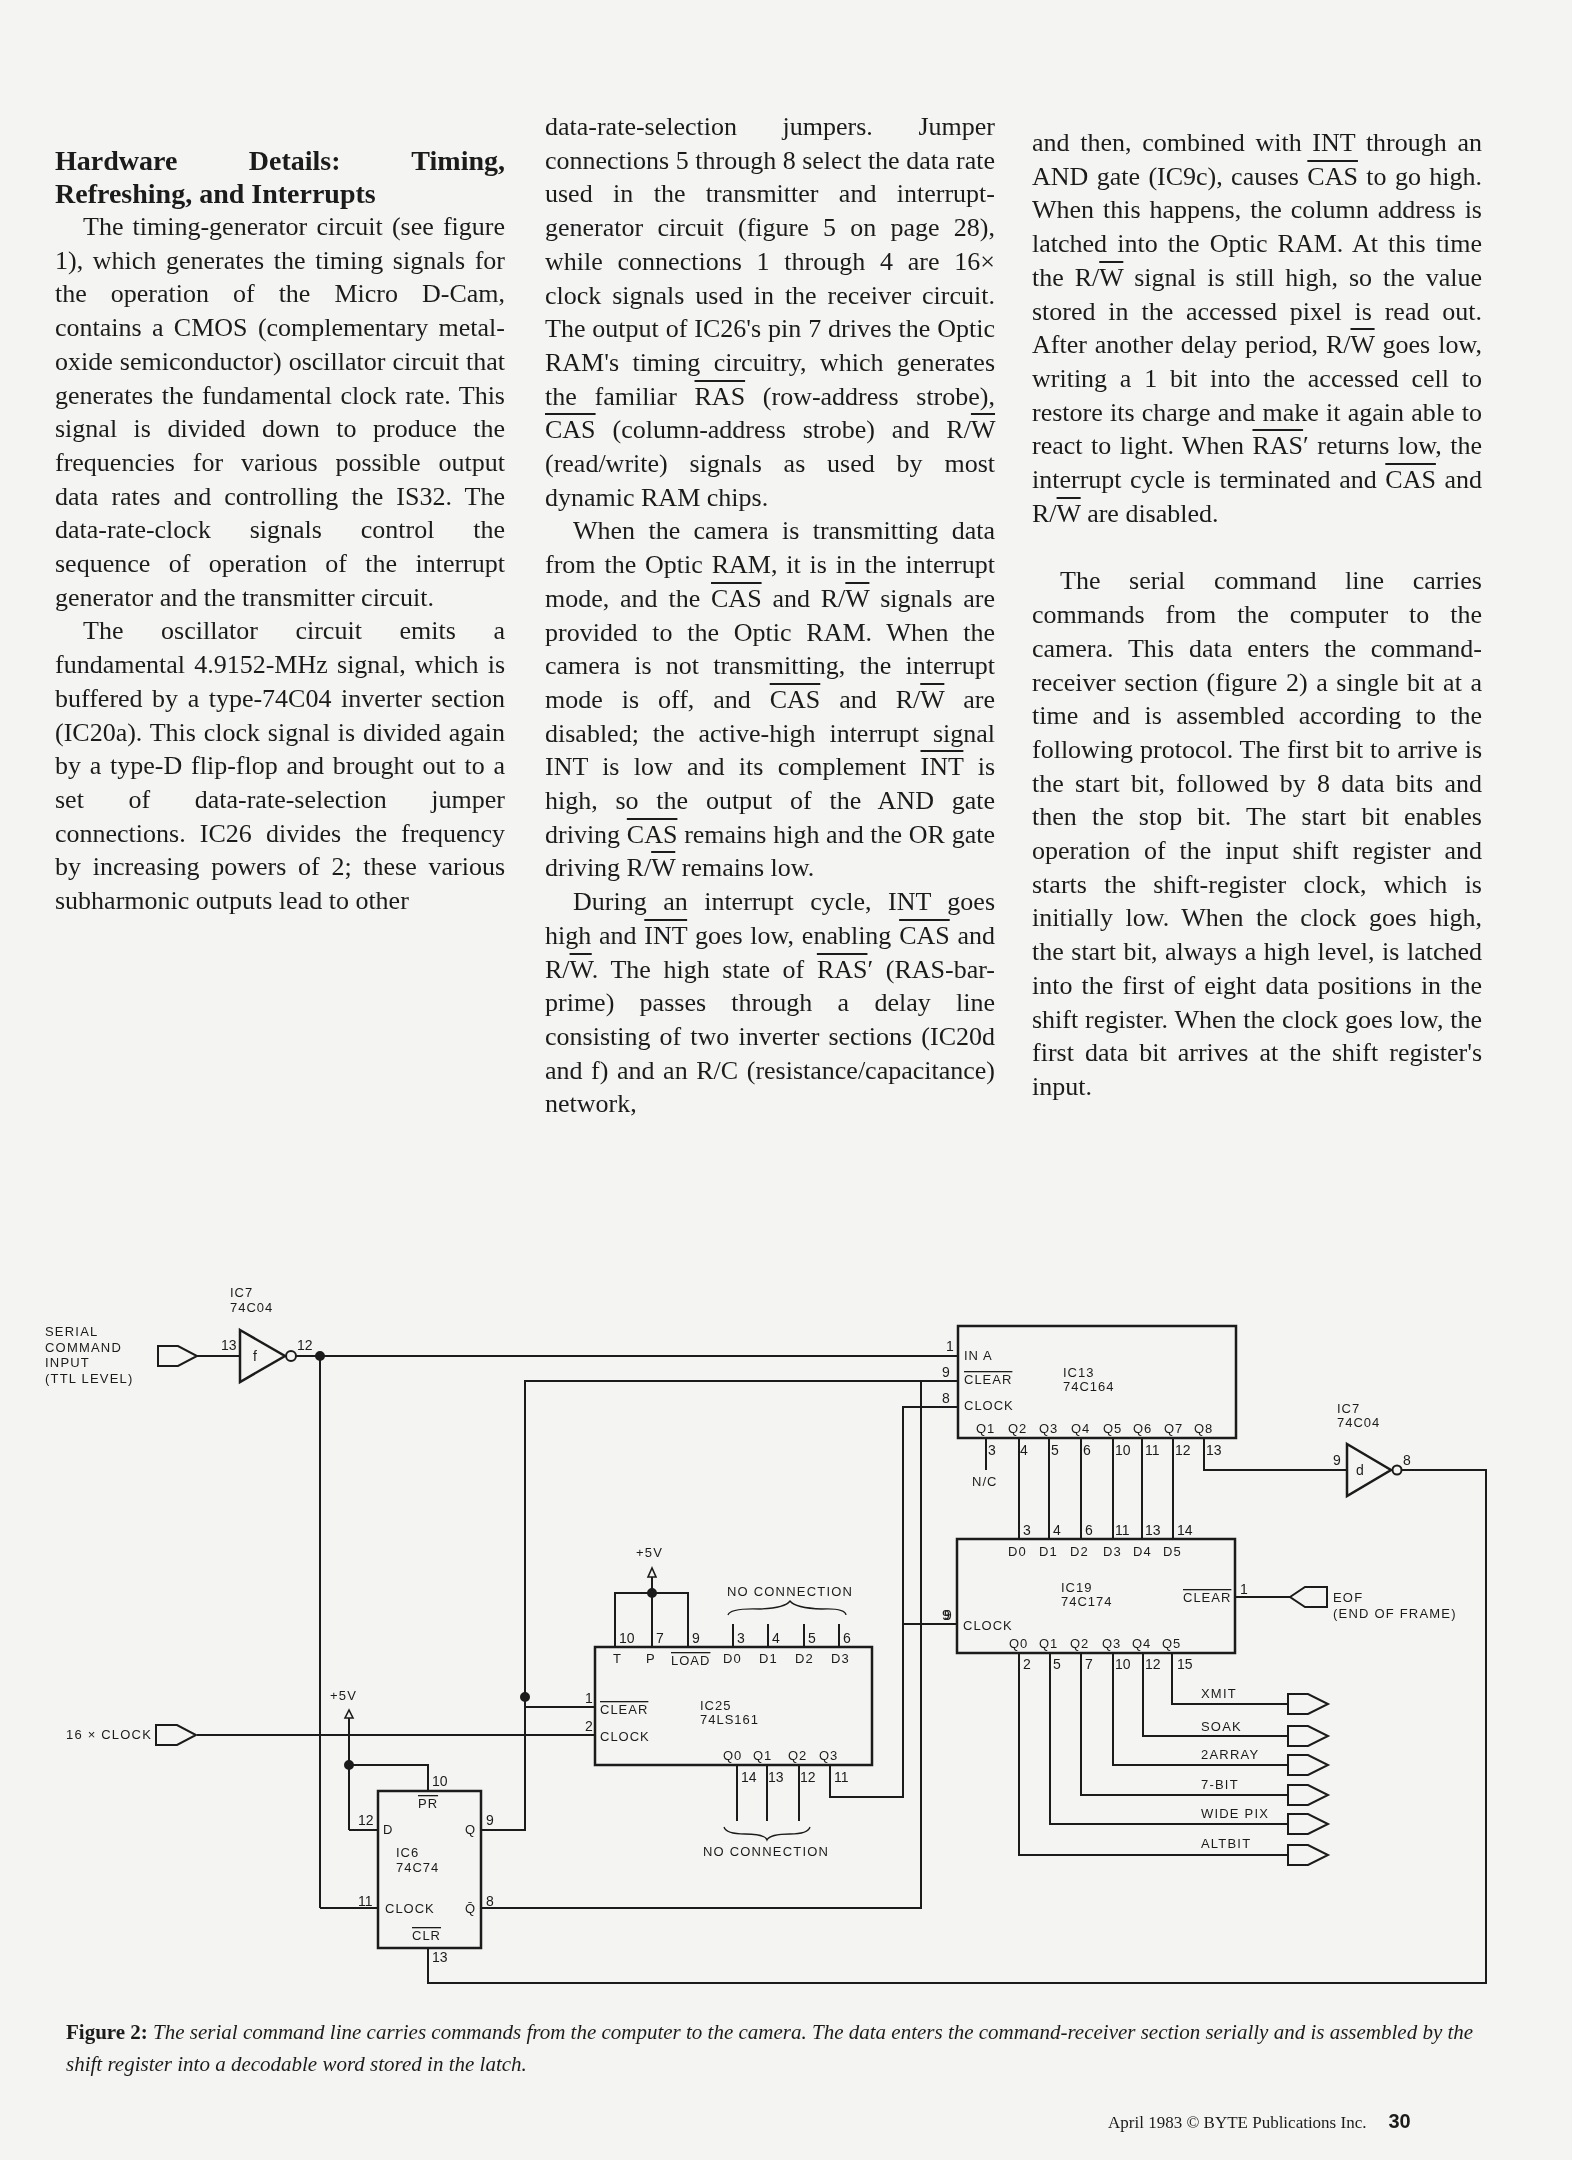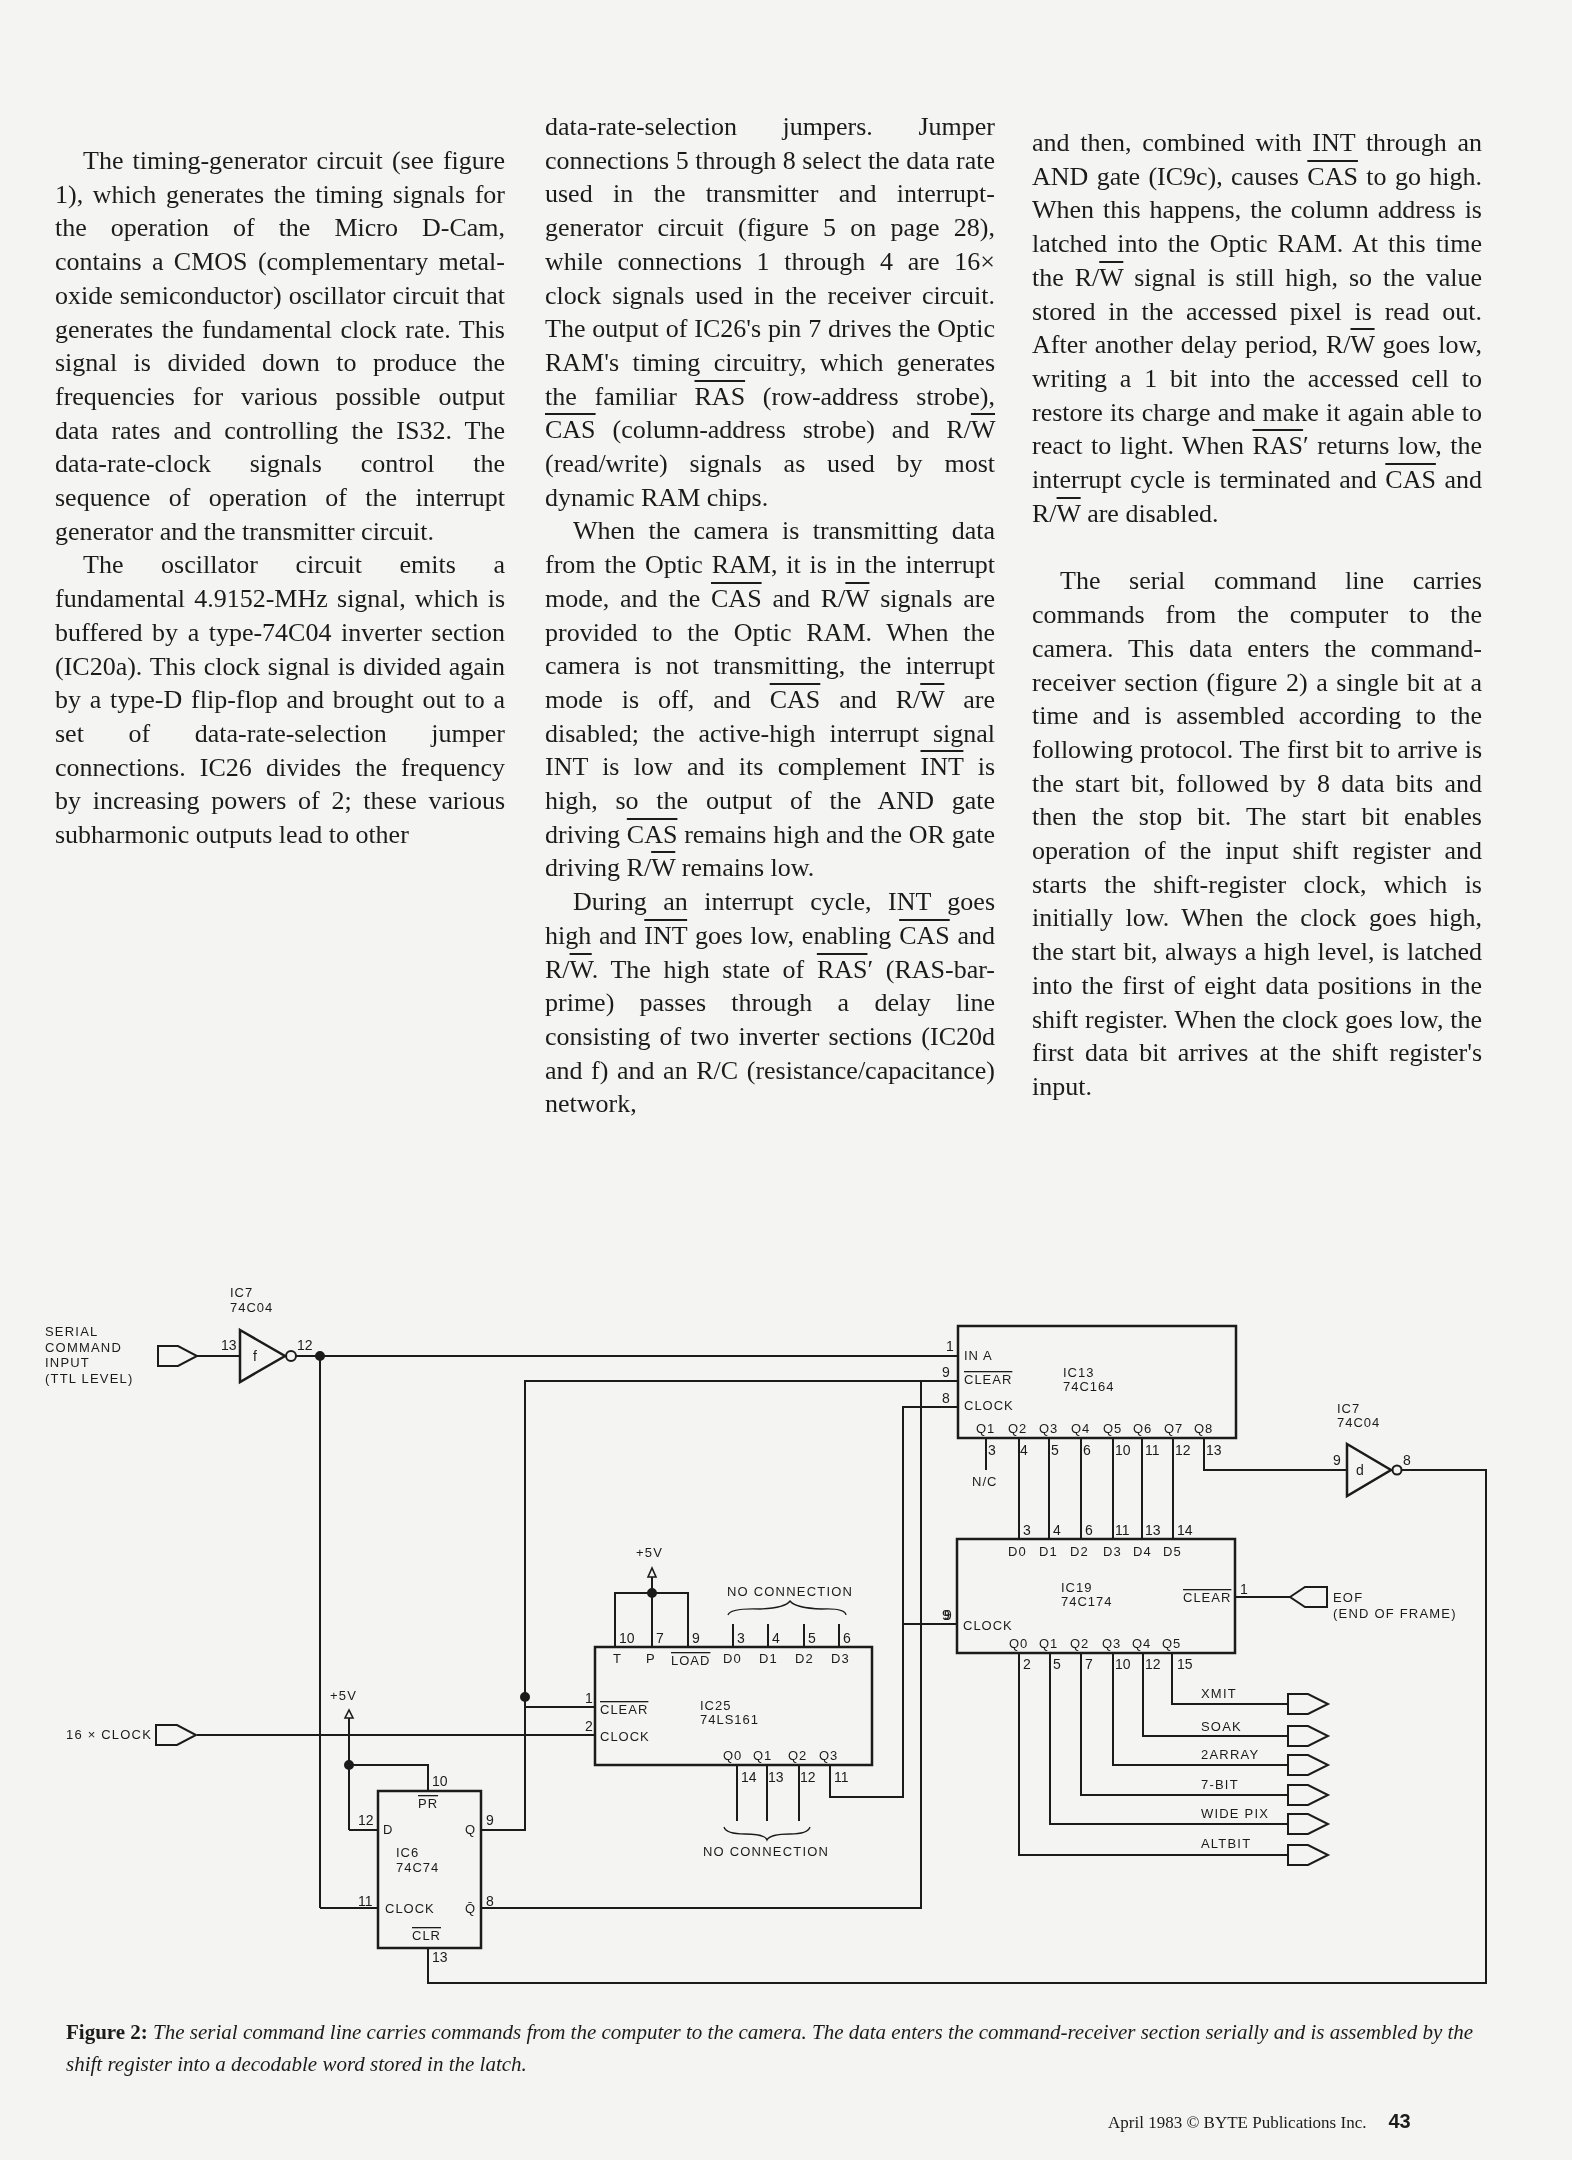--- a/index.html
+++ b/index.html
@@ -34,20 +34,21 @@
   #footer {
     position:absolute; left:1108px; top:2110px; font-size:17px;
   }
   #footer .pg { font-weight:bold; font-family:"Liberation Sans",sans-serif; font-size:20px; margin-left:22px; }
 </style>
 </head>
 <body>
 
 <div class="col" id="col1">
   <div class="gap"></div>
+  <h2>Hardware Details: Timing, Refreshing, and Interrupts</h2>
   <p class="ind">The timing-generator circuit (see figure 1), which generates the timing signals for the operation of the Micro D-Cam, contains a CMOS (complementary metal-oxide semiconductor) oscillator circuit that generates the fundamental clock rate. This signal is divided down to produce the frequencies for various possible output data rates and controlling the IS32. The data-rate-clock signals control the sequence of operation of the interrupt generator and the transmitter circuit.</p>
   <p class="ind">The oscillator circuit emits a fundamental 4.9152-MHz signal, which is buffered by a type-74C04 inverter section (IC20a). This clock signal is divided again by a type-D flip-flop and brought out to a set of data-rate-selection jumper connections. IC26 divides the frequency by increasing powers of 2; these various subharmonic outputs lead to other</p>
 </div>
 
 <div class="col" id="col2">
   <p><span>data-rate-selection jumpers. Jumper connections 5 through 8 select the data rate used in the transmitter and interrupt-generator circuit (figure 5 on page 28), while connections 1 through 4 are 16× clock signals used in the receiver circuit. The output of IC26's pin 7 drives the Optic RAM's timing circuitry, which generates the familiar </span><span class="ov">RAS</span><span> (row-address strobe), </span><span class="ov">CAS</span><span> (column-address strobe) and R/</span><span class="ov">W</span><span> (read/write) signals as used by most dynamic RAM chips.</span></p>
   <p class="ind"><span>When the camera is transmitting data from the Optic RAM, it is in the interrupt mode, and the </span><span class="ov">CAS</span><span> and R/</span><span class="ov">W</span><span> signals are provided to the Optic RAM. When the camera is not transmitting, the interrupt mode is off, and </span><span class="ov">CAS</span><span> and R/</span><span class="ov">W</span><span> are disabled; the active-high interrupt signal INT is low and its complement </span><span class="ov">INT</span><span> is high, so the output of the AND gate driving </span><span class="ov">CAS</span><span> remains high and the OR gate driving R/</span><span class="ov">W</span><span> remains low.</span></p>
   <p class="ind"><span>During an interrupt cycle, INT goes high and </span><span class="ov">INT</span><span> goes low, enabling </span><span class="ov">CAS</span><span> and R/</span><span class="ov">W</span><span>. The high state of </span><span class="ov">RAS</span><span>′ (RAS-bar-prime) passes through a delay line consisting of two inverter sections (IC20d and f) and an R/C (resistance/capacitance) network,</span></p>
 </div>
 
@@ -278,14 +279,14 @@
     <path d="M481 1830 H525 V1707"></path>
     <path d="M481 1908 H921 V1381"></path>
   </g>
 </svg>
 
 <div id="caption">
   <b>Figure 2:</b><span> The serial command line carries commands from the computer to the camera. The data enters the command-receiver section serially and is assembled by the shift register into a decodable word stored in the latch.</span>
 </div>
 
 <div id="footer">
-  <span>April 1983 © BYTE Publications Inc.</span><span class="pg">43</span>
+  <span>April 1983 © BYTE Publications Inc.</span><span class="pg">30</span>
 </div>
 
 </body></html>

